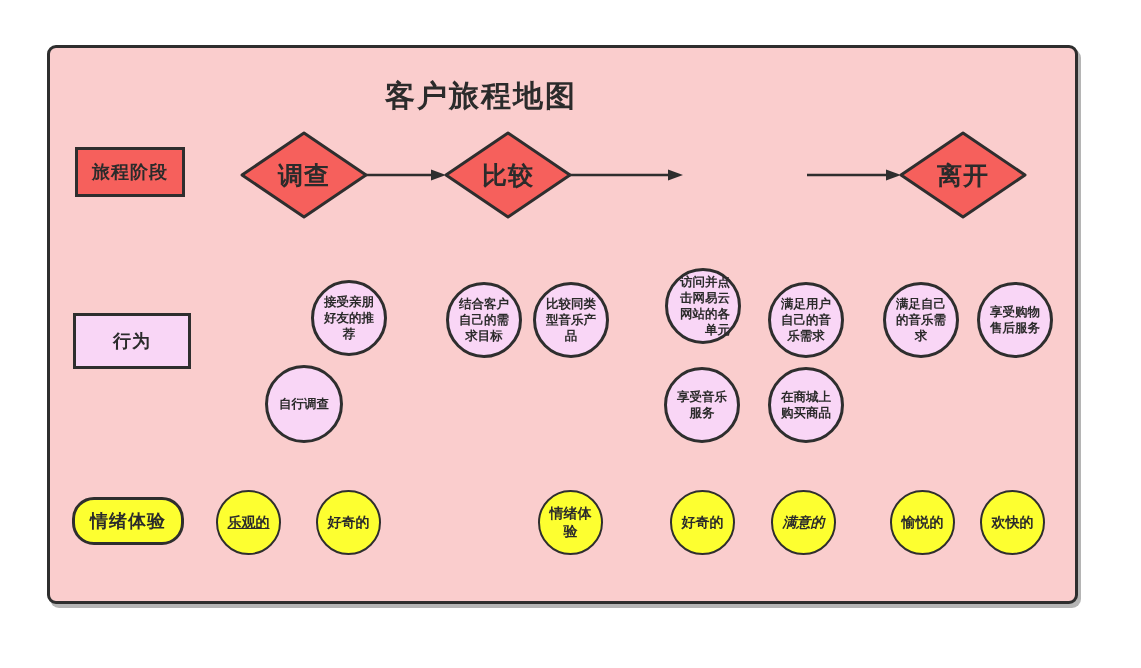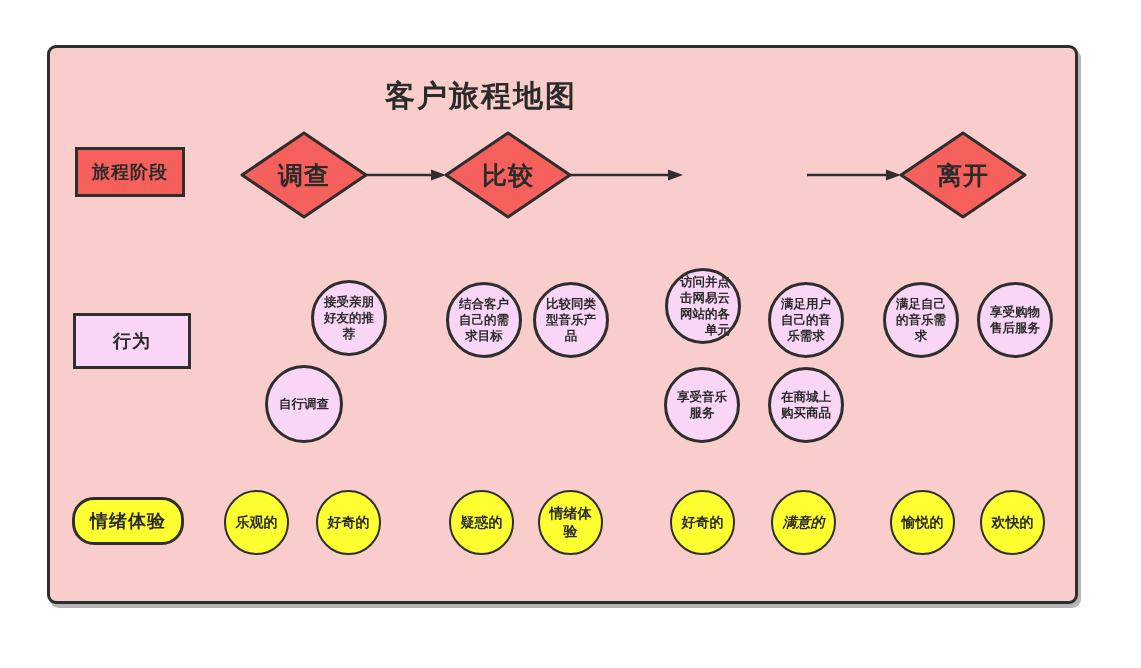--- a/index.html
+++ b/index.html
@@ -154,28 +154,25 @@
   <div class="circle behavior" style="left:768px; top:367px;">
     <span>在商城上购买商品</span>
   </div>
   <div class="circle behavior" style="left:883px; top:282px;">
     <span>满足自己的音乐需求</span>
   </div>
   <div class="circle behavior" style="left:977px; top:282px;">
     <span>享受购物售后服务</span>
   </div>
 
-  <div class="circle emotion" style="left:224px; top:490px;">
+  <div class="circle emotion" style="left:216px; top:490px;text-decoration:underline;">
     <span>乐观的</span>
   </div>
   <div class="circle emotion" style="left:316px; top:490px;">
     <span>好奇的</span>
-  </div>
-  <div class="circle emotion" style="left:449px; top:490px;">
-    <span>疑惑的</span>
   </div>
   <div class="circle emotion" style="left:538px; top:490px;">
     <span>情绪体验</span>
   </div>
   <div class="circle emotion" style="left:670px; top:490px;">
     <span>好奇的</span>
   </div>
   <div class="circle emotion" style="left:771px; top:490px;font-style:italic;">
     <span>满意的</span>
   </div>

